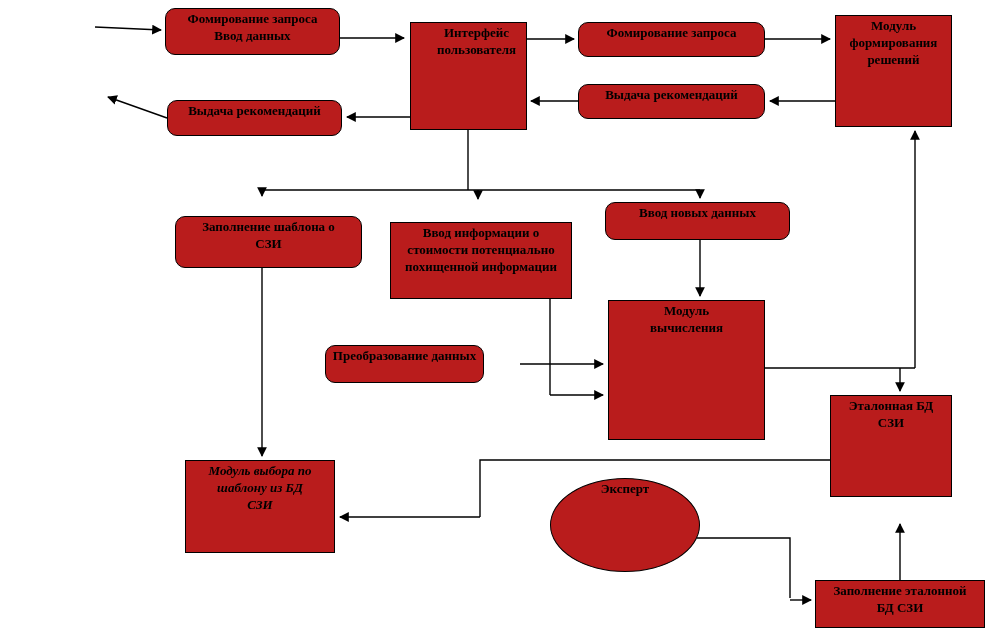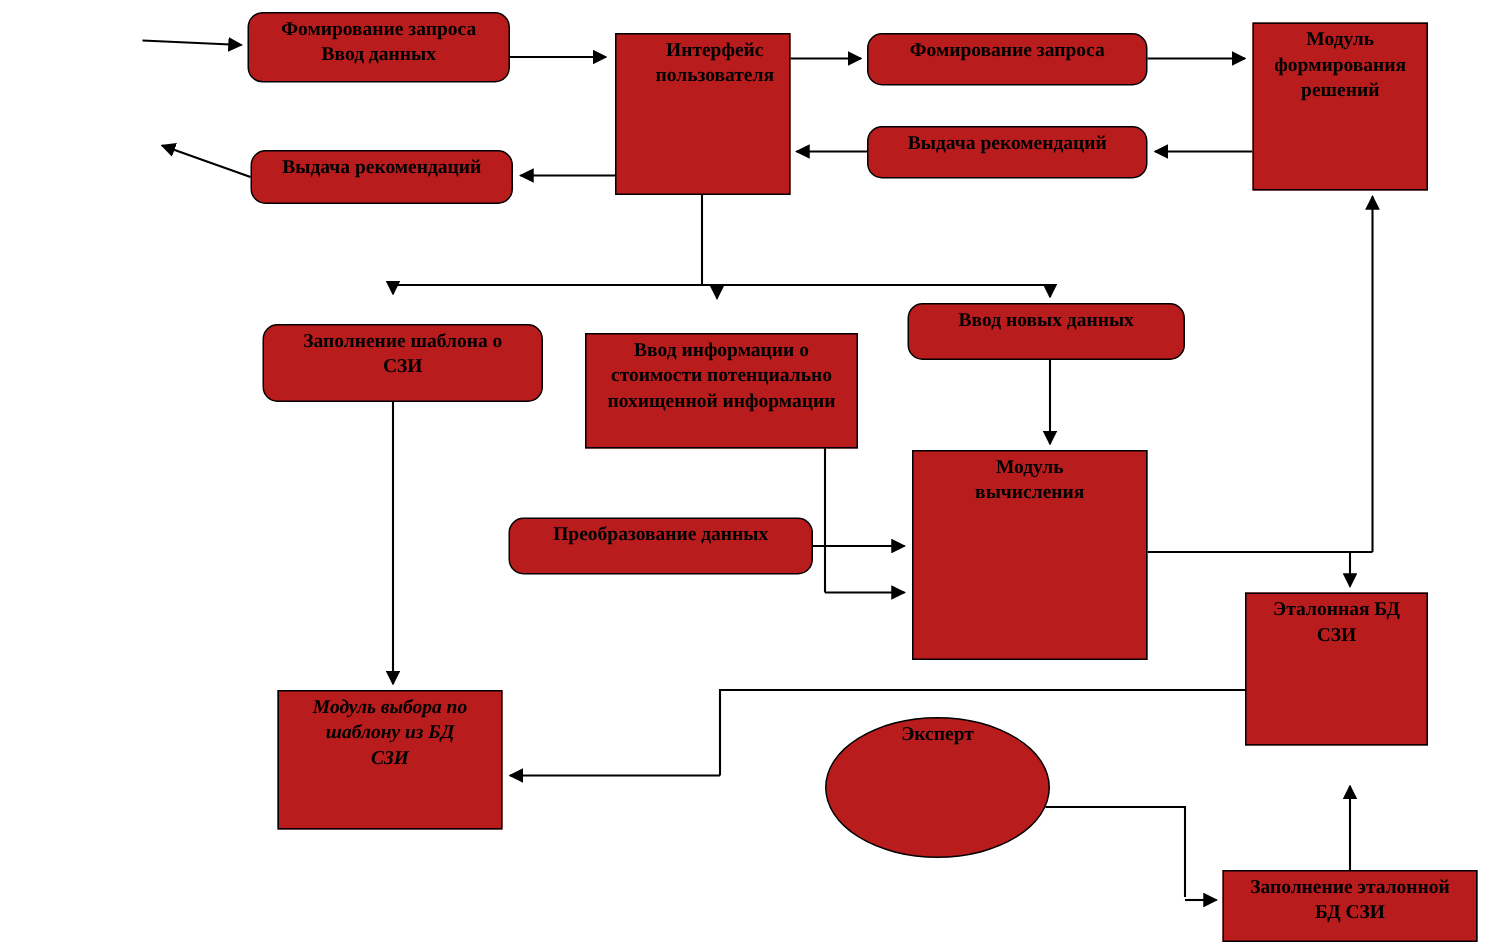--- a/index.html
+++ b/index.html
@@ -105,21 +105,21 @@
   <div class="node" style="left:390px;top:203px;width:182px;height:77px;margin-top:19px;">
     <span>Ввод информации о
 стоимости потенциально
 похищенной информации</span>
   </div>
 
   <div class="node rounded" style="left:605px;top:202px;width:185px;height:38px;">
     <span>Ввод новых данных</span>
   </div>
 
-  <div class="node rounded" style="left:339px;top:345px;width:203px;height:38px;">
+  <div class="node rounded" style="left:325px;top:345px;width:159px;height:38px;">
     <span>Преобразование данных</span>
   </div>
 
   <div class="node" style="left:608px;top:300px;width:157px;height:140px;">
     <span>Модуль
 вычисления</span>
   </div>
 
   <div class="node" style="left:830px;top:395px;width:122px;height:102px;">
     <span>Эталонная БД

